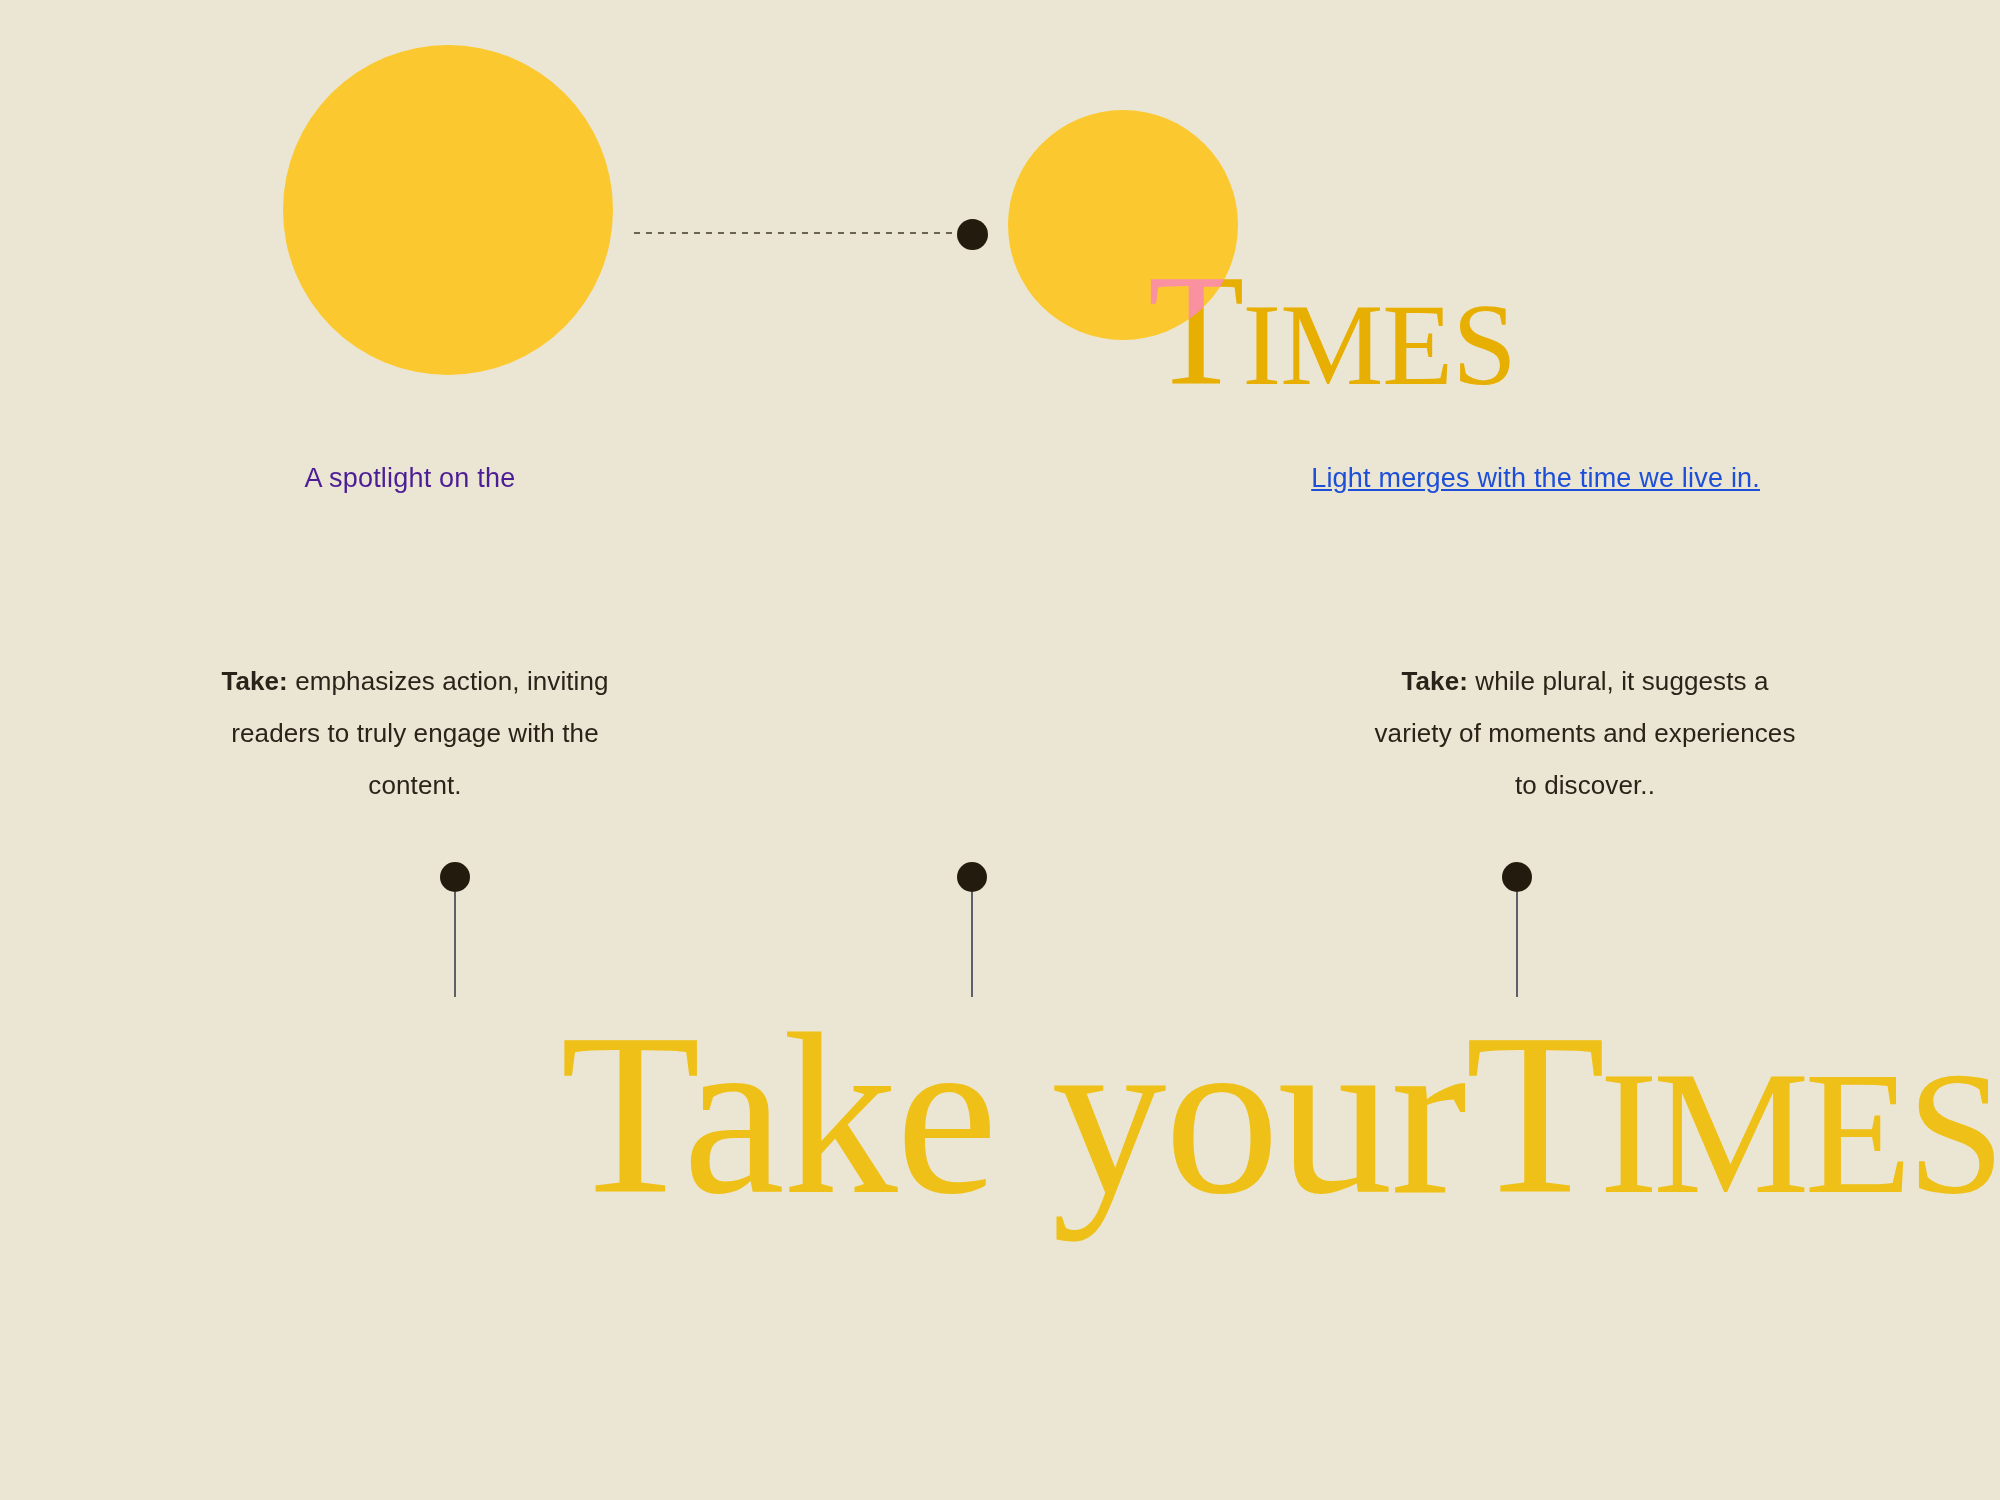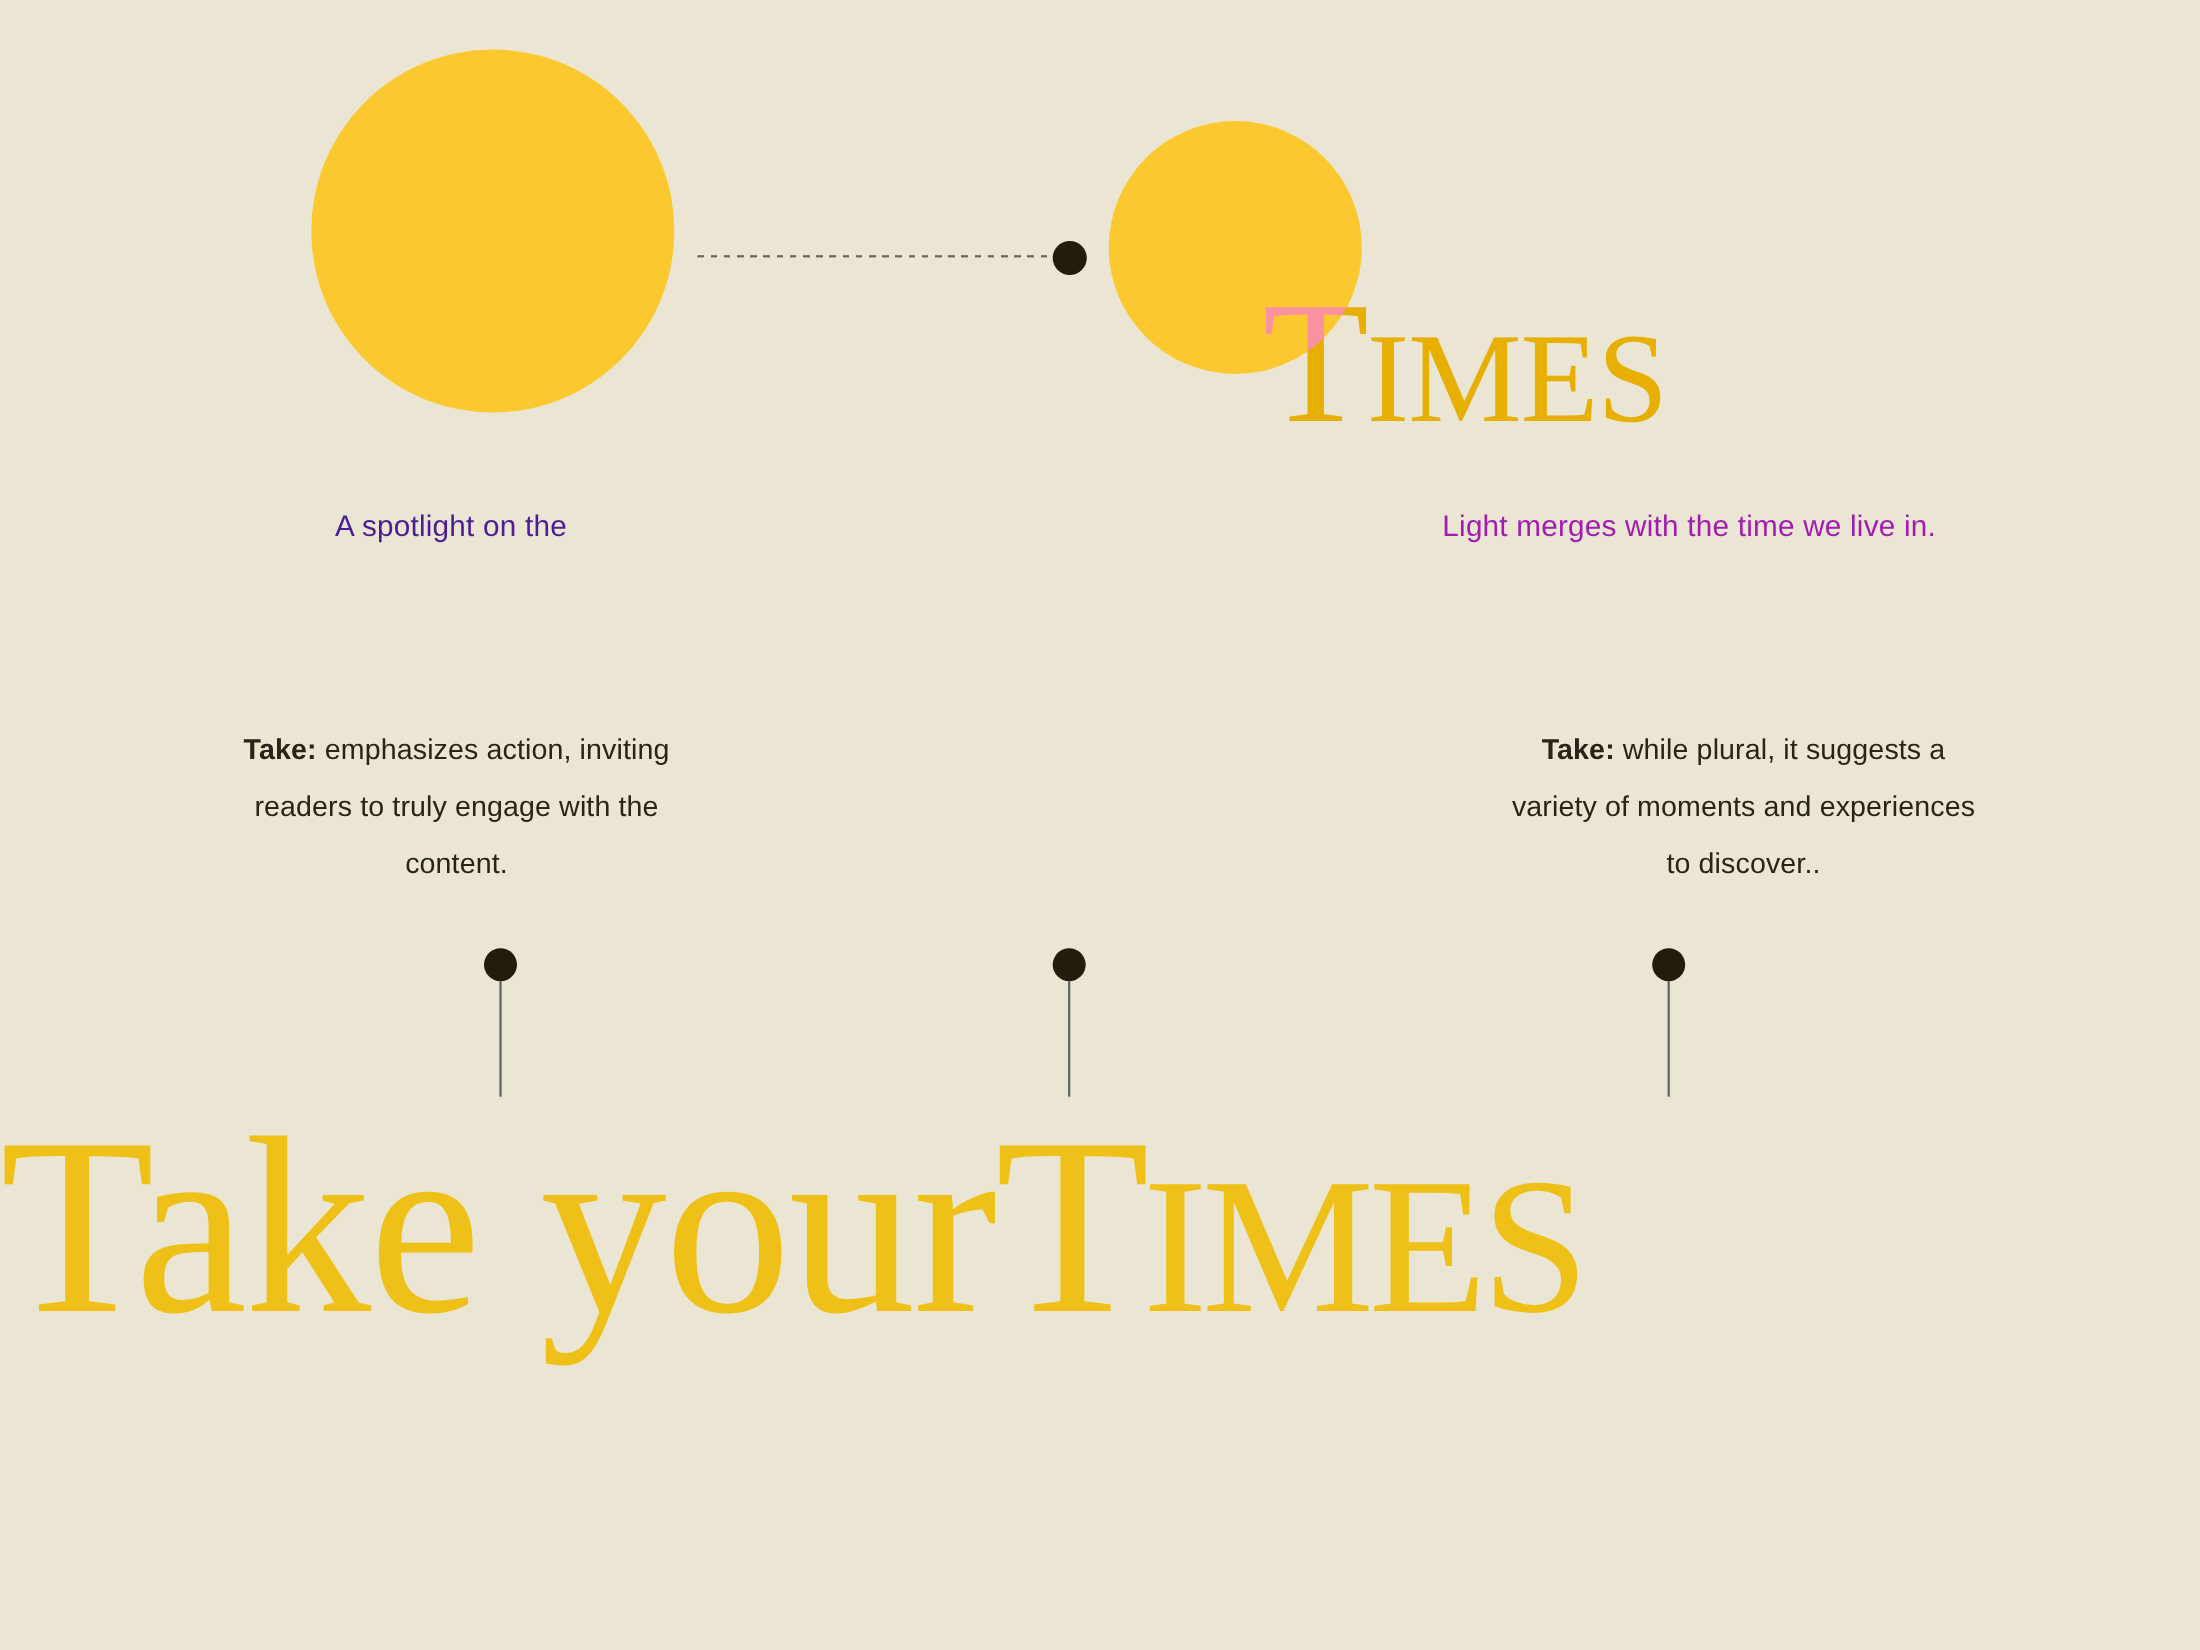--- a/index.html
+++ b/index.html
@@ -43,42 +43,42 @@
   }
   .logo-lockup .cap{font-size:158px;letter-spacing:-2px;}
   .logo-lockup .sc{font-size:116px;letter-spacing:-1px;}
 
   .cap-left{
     position:absolute;left:180px;top:455px;width:460px;text-align:center;
     font-size:27px;line-height:1.72;color:#4c1d95;letter-spacing:.2px;
   }
   .cap-right{
     position:absolute;left:1000px;top:455px;width:760px;text-align:right;
-    font-size:27px;line-height:1.72;color:#a21caf;letter-spacing:.2px;
+    font-size:27px;line-height:1.72;color:#1d4ed8;letter-spacing:.2px;text-decoration:underline;
   }
 
   
   .notes{
     position:absolute;left:200px;top:655px;width:1600px;
     display:flex;justify-content:space-between;align-items:flex-start;
   }
   .note{width:430px;text-align:center;font-size:26px;line-height:2.0;color:#2a2319;letter-spacing:.1px;}
   .note .lead{font-weight:bold;}
 
   
   .pin{position:absolute;width:34px;}
   .pin .dot{width:30px;height:30px;border-radius:50%;background:#231C0E;margin:0 auto;}
   .pin .stem{width:2px;height:105px;background:#5c6068;margin:0 auto;}
   .pin-1{left:438px;top:862px;}
   .pin-2{left:955px;top:862px;}
   .pin-3{left:1500px;top:862px;}
 
   
   .hero{
-    position:absolute;left:0;top:1000px;width:2000px;text-align:left;
+    position:absolute;left:0;top:1000px;width:2000px;text-align:right;
     font-family:"Liberation Serif", serif;
     color:#EFC018;line-height:1;white-space:nowrap;
   }
   .hero .word{font-size:230px;letter-spacing:-2px;}
   .hero .timesword{font-size:230px;letter-spacing:-6px;}
   .hero .timesword .sc{font-size:176px;letter-spacing:-5px;}
 </style>
 </head>
 <body>
 

